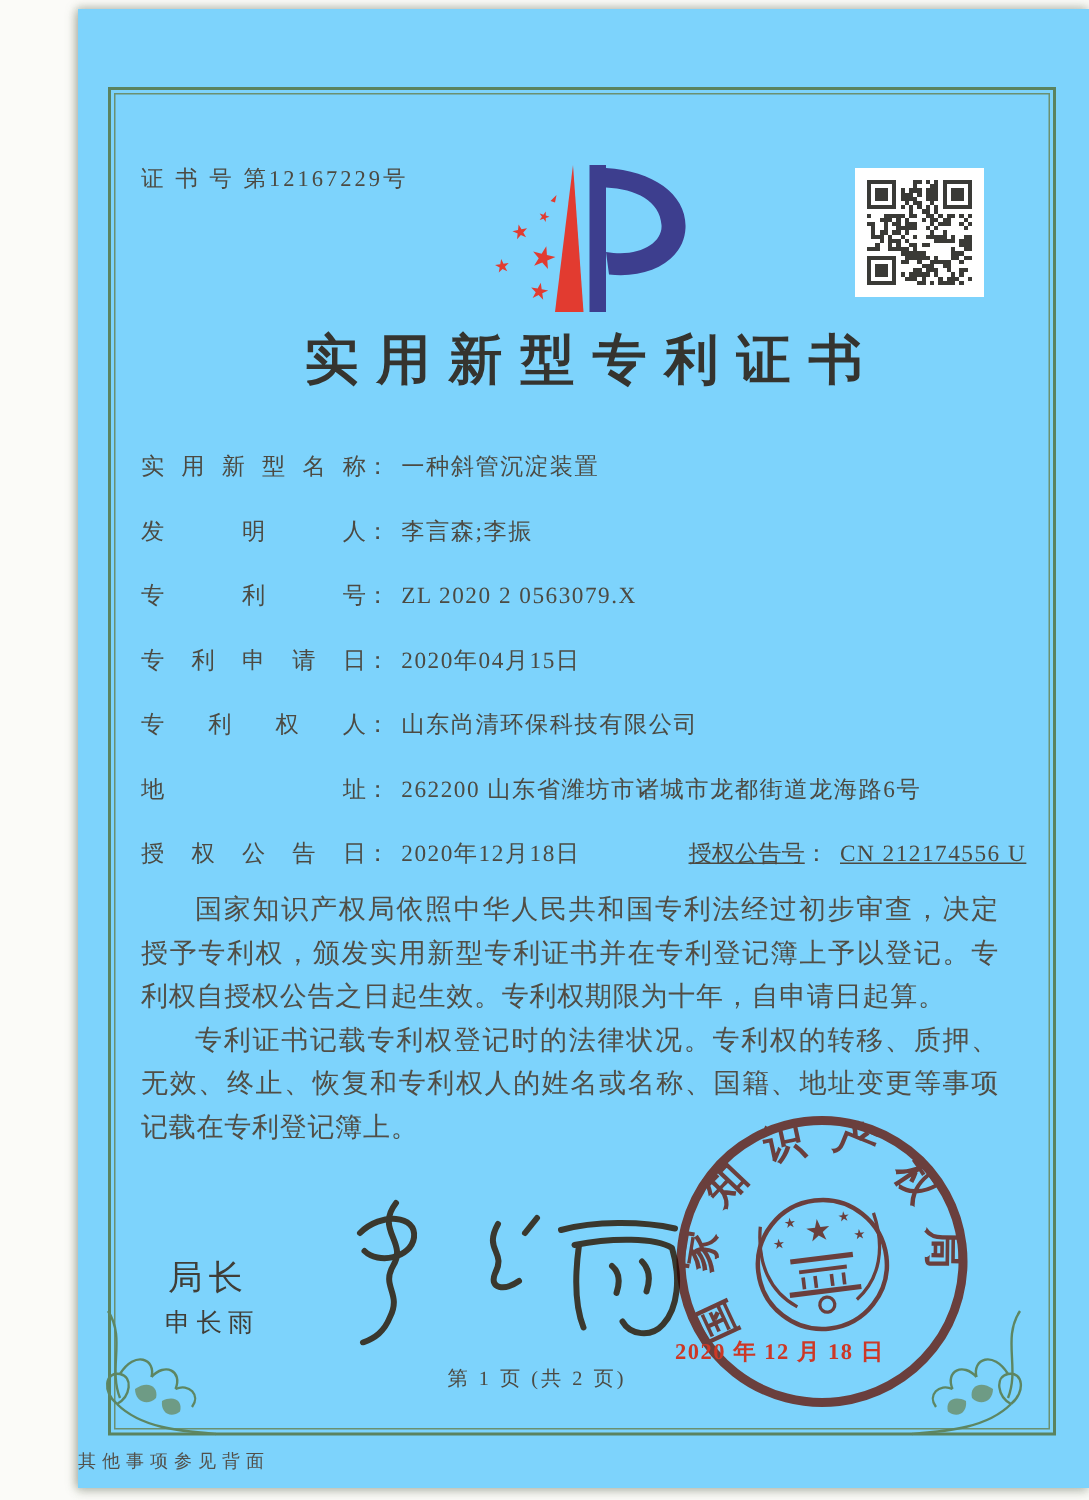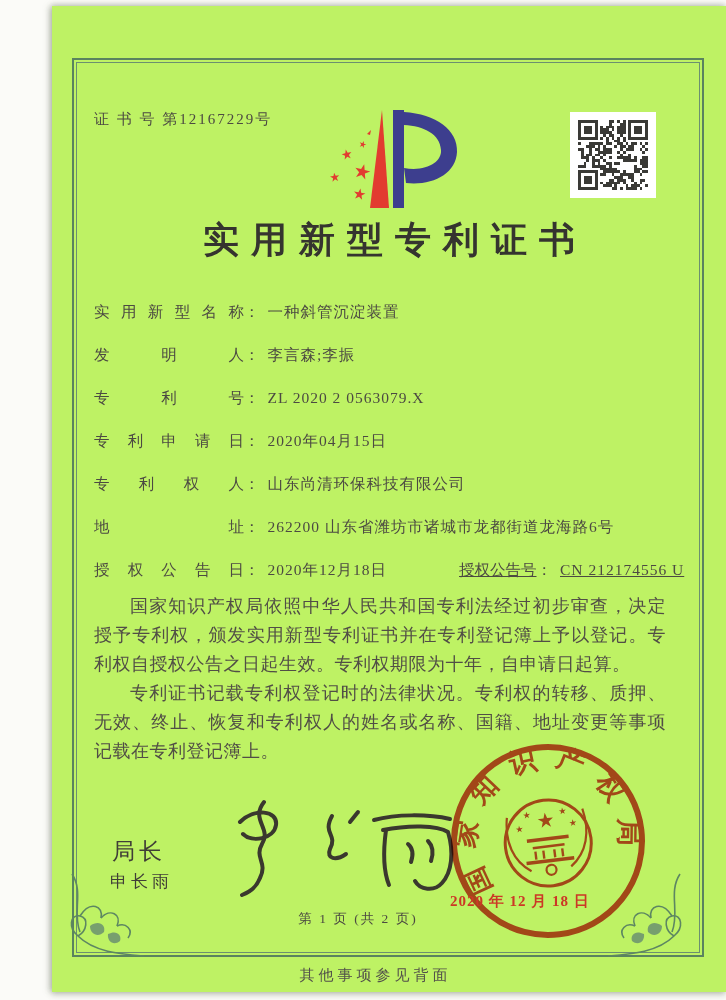--- a/index.html
+++ b/index.html
@@ -4,21 +4,21 @@
 <style>
   html,body{margin:0;padding:0;}
   body{
     width:726px;height:1000px;position:relative;overflow:hidden;
     background:#fbfbf8;
     font-family:"Liberation Serif","DejaVu Serif",serif;
     color:#45433c;
   }
   .page{
     position:absolute;left:52px;top:6px;right:0;bottom:8px;
-    background:#bef264;
+    background:#7dd3fc;
     box-shadow:-3px 0 6px rgba(120,130,110,.35), 0 -2px 5px rgba(120,130,110,.25), 0 3px 6px rgba(120,130,110,.3);
   }
   .frame{
     position:absolute;left:20px;top:52px;width:628px;height:895px;
     border:2px solid #5a835f;
   }
   .frame-inner{
     position:absolute;inset:2px;border:1px solid #6b9070;
   }
   .cert-no{
@@ -61,22 +61,22 @@
   .seal text{font-family:"Liberation Serif","DejaVu Serif",serif;}
   .seal-date{
     position:absolute;left:398px;top:886px;width:190px;
     color:#cc3826;font-size:15px;font-weight:bold;letter-spacing:1px;
   }
   .page-num{
     position:absolute;left:20px;top:904px;width:572px;text-align:center;
     font-size:13.5px;letter-spacing:2px;color:#4c4a42;
   }
   .back-note{
-    position:absolute;left:0;top:960px;width:96%;text-align:center;
-    font-size:15px;letter-spacing:4px;color:#52504a;
+    position:absolute;left:0;top:960px;width:96%;text-align:left;
+    font-size:12px;letter-spacing:4px;color:#52504a;
   }
   .ornament{position:absolute;width:86px;height:92px;}
   .ornament path{stroke:#5d8662;stroke-width:1.6;fill:none;}
   .ornament .leaf{fill:#6b9070;stroke:none;opacity:.85;}
   .orn-left{left:8px;top:862px;}
   .orn-right{left:554px;top:862px;transform:scaleX(-1);}
   .logo .star{fill:#e23b30;}
 </style>
 </head>
 <body>

